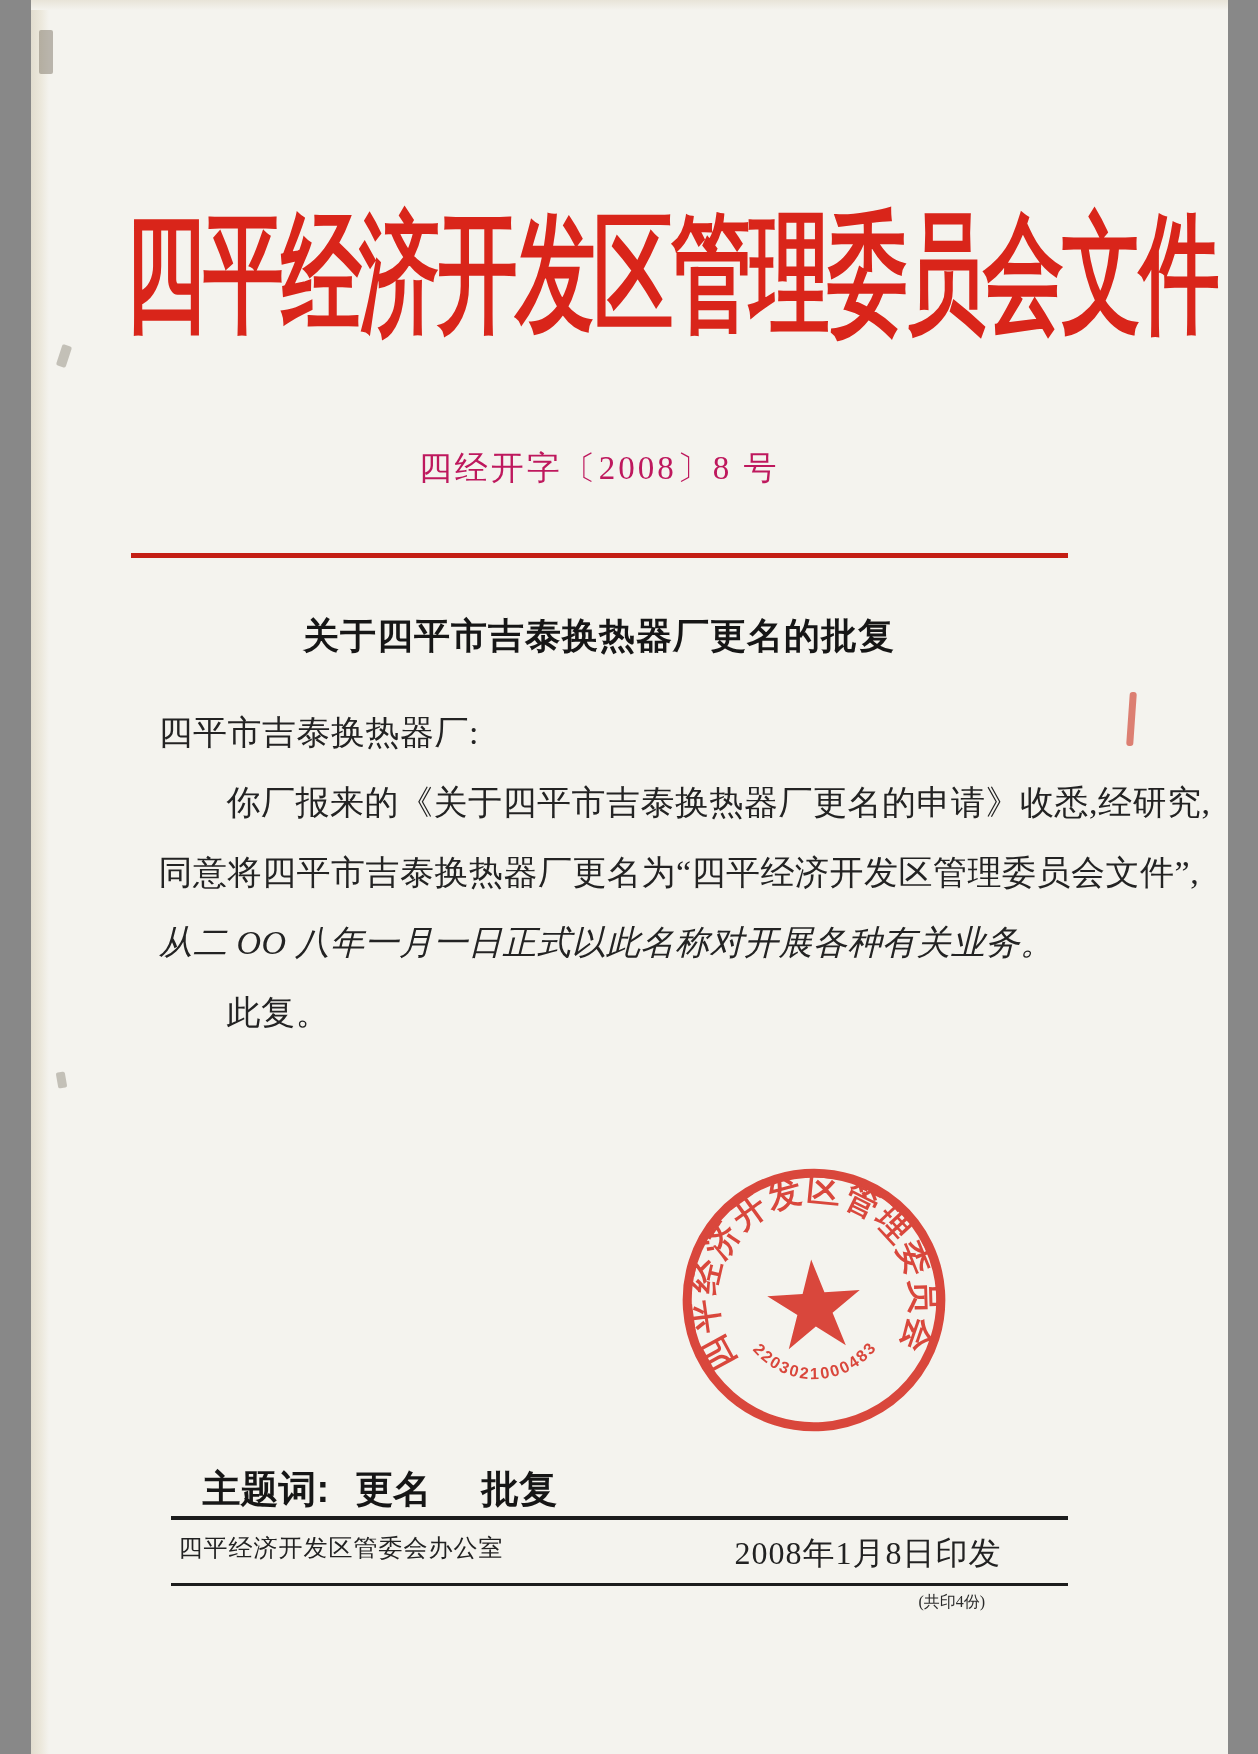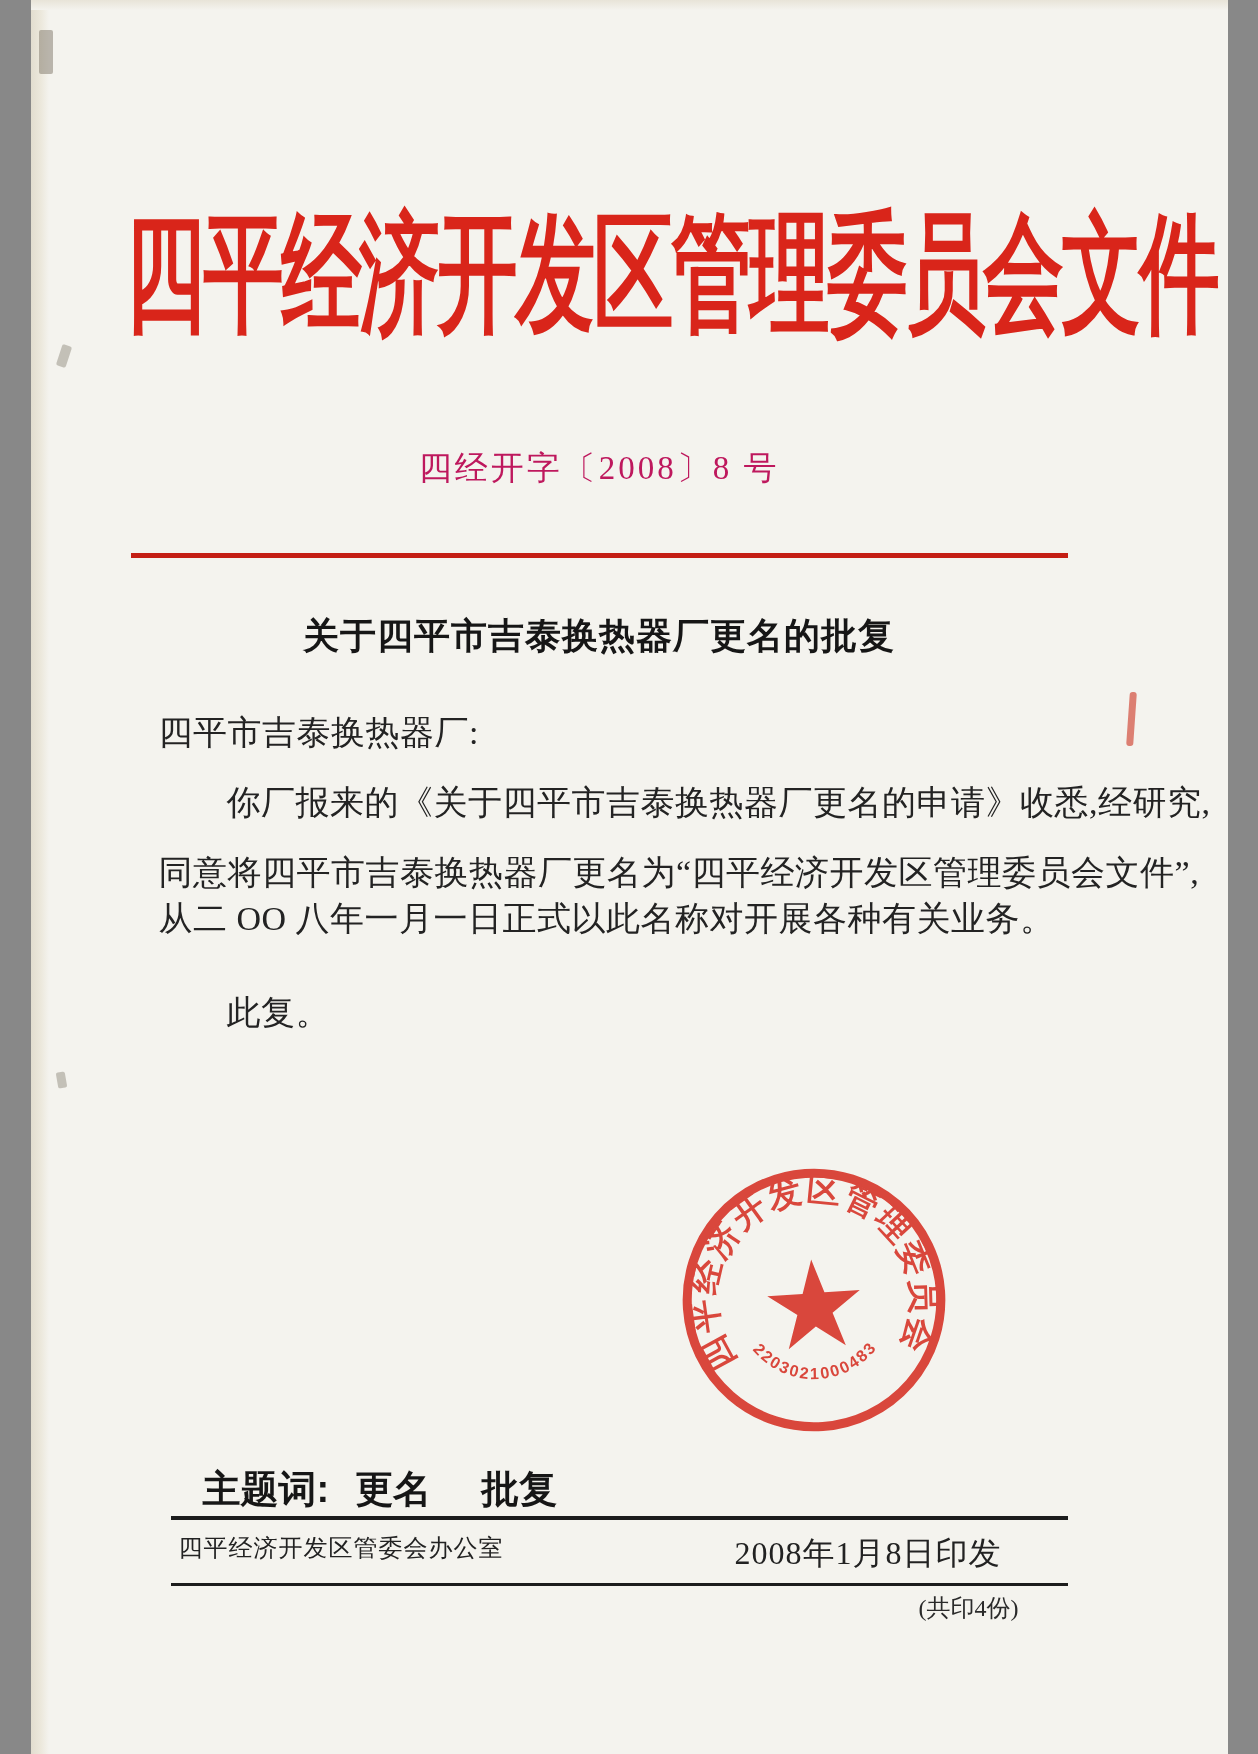--- a/index.html
+++ b/index.html
@@ -67,21 +67,21 @@
   .black-rule2{
     position:absolute;top:1583px;left:140px;width:897px;height:3px;background:#1c1c1c;
   }
   .office{
     position:absolute;top:1532px;left:148px;font-size:24px;letter-spacing:1px;color:#222;
   }
   .print-date{
     position:absolute;top:1532px;right:226px;font-size:32px;letter-spacing:1px;color:#222;
   }
   .copies{
-    position:absolute;top:1592px;left:888px;font-size:24px;color:#2a2a2a;
+    position:absolute;top:1592px;left:888px;font-size:16px;color:#2a2a2a;
   }
   .streak-red{
     position:absolute;left:1097px;top:692px;width:7px;height:54px;
     background:#d0402f;opacity:0.65;transform:rotate(4deg);border-radius:3px;
   }
   .speck{position:absolute;background:#9a958a;opacity:.55;border-radius:2px;}
   .speck.s1{left:28px;top:345px;width:10px;height:22px;transform:rotate(18deg);}
   .speck.s2{left:26px;top:1072px;width:9px;height:16px;transform:rotate(-10deg);}
   .speck.s3{left:8px;top:30px;width:14px;height:44px;background:#7d7668;opacity:.5;}
 </style>
@@ -101,21 +101,21 @@
 
   <div class="doc-number">四经开字〔2008〕8 号</div>
 
   <div class="red-rule"></div>
 
   <div class="doc-title">关于四平市吉泰换热器厂更名的批复</div>
 
   <div class="bline indent" style="top:780px;">你厂报来的《关于四平市吉泰换热器厂更名的申请》收悉,经研究,</div>
   <div class="bline" style="top:710px;">四平市吉泰换热器厂:</div>
   <div class="bline" style="top:850px;">同意将四平市吉泰换热器厂更名为“四平经济开发区管理委员会文件”,</div>
-  <div class="bline" style="top:896px;">从二 OO 八年一月一日正式以此名称对开展各种有关业务。</div>
+  <div class="bline" style="top:920px;font-style:italic;">从二 OO 八年一月一日正式以此名称对开展各种有关业务。</div>
   <div class="bline indent" style="top:990px;">此复。</div>
 
 
   <svg class="seal" viewBox="0 0 280 280" xmlns="http://www.w3.org/2000/svg">
     <defs>
       <path id="sealTopArc" d="M 60.5 195.6 A 97 97 0 1 1 219.5 195.6" fill="none"></path>
       <path id="sealNumArc" d="M 76.1 184.8 A 78 78 0 0 0 203.9 184.8" fill="none"></path>
     </defs>
     <circle cx="140" cy="140" r="125" fill="none" stroke="#e03125" stroke-width="9"></circle>
     <polygon fill="#e03125" points="140,100 150.8,133.2 185.7,133.2 157.4,153.7 168.2,186.8 140,166.3 111.8,186.8 122.6,153.7 94.3,133.2 129.2,133.2"></polygon>

